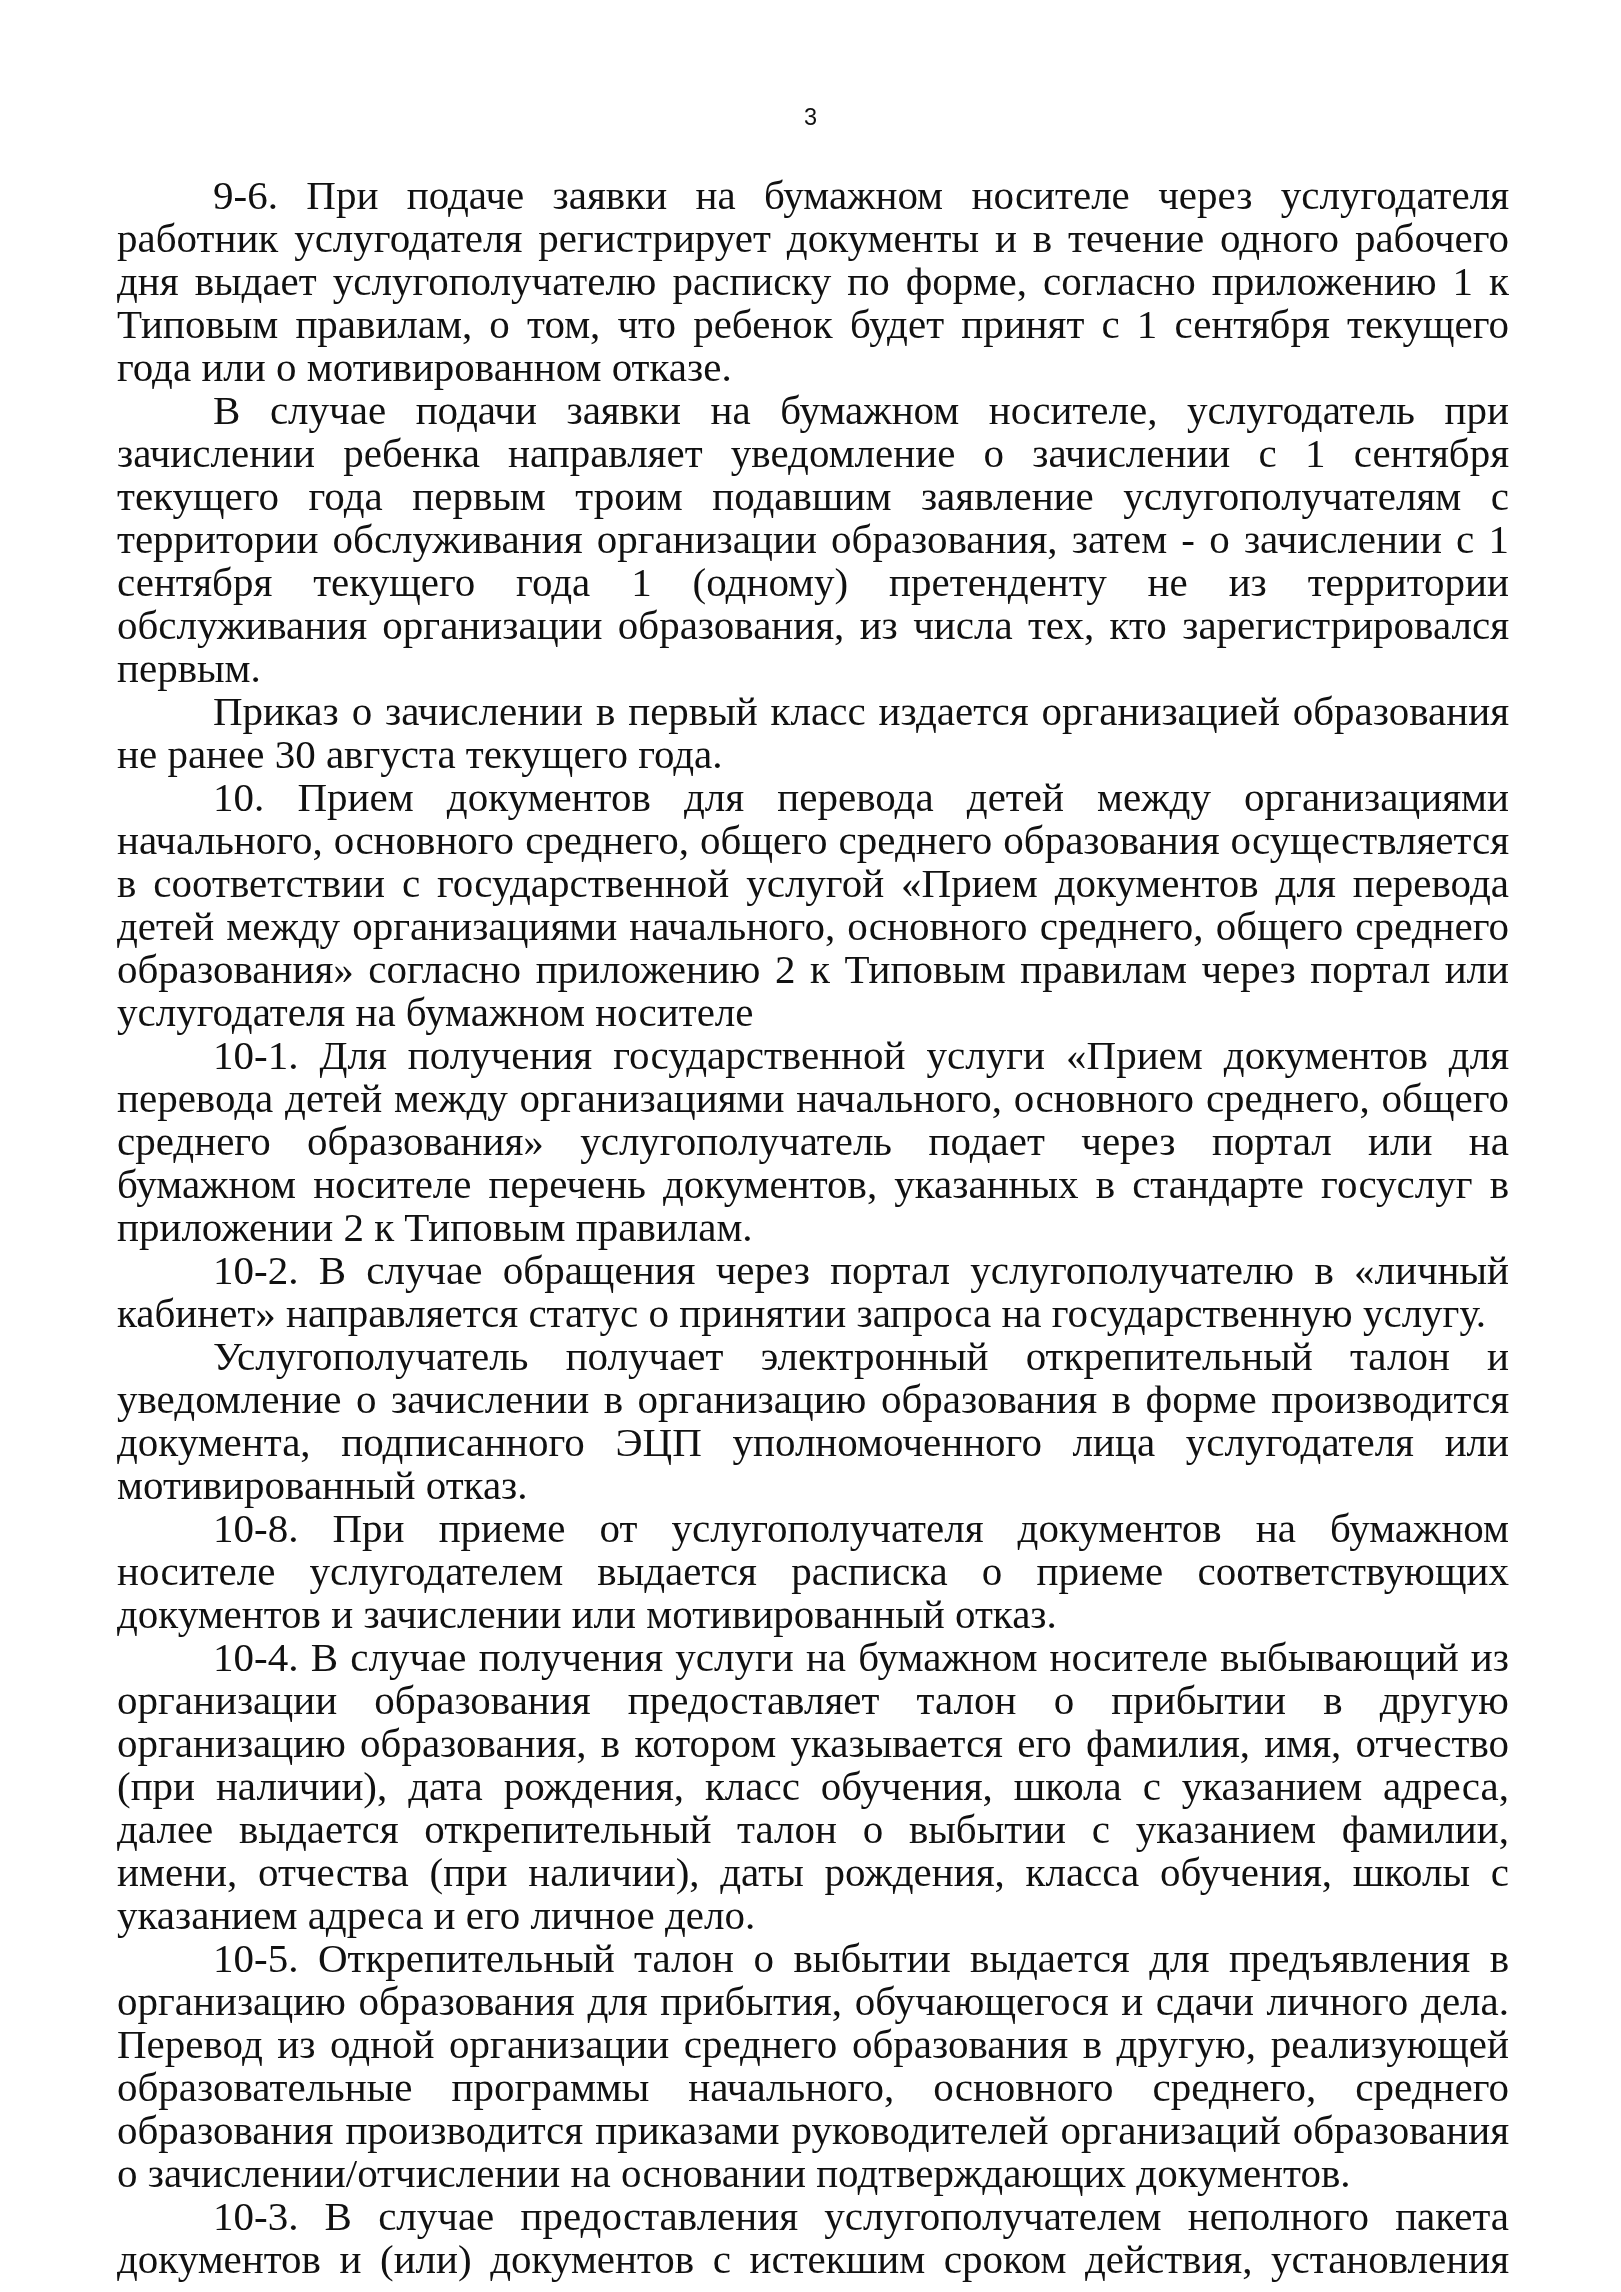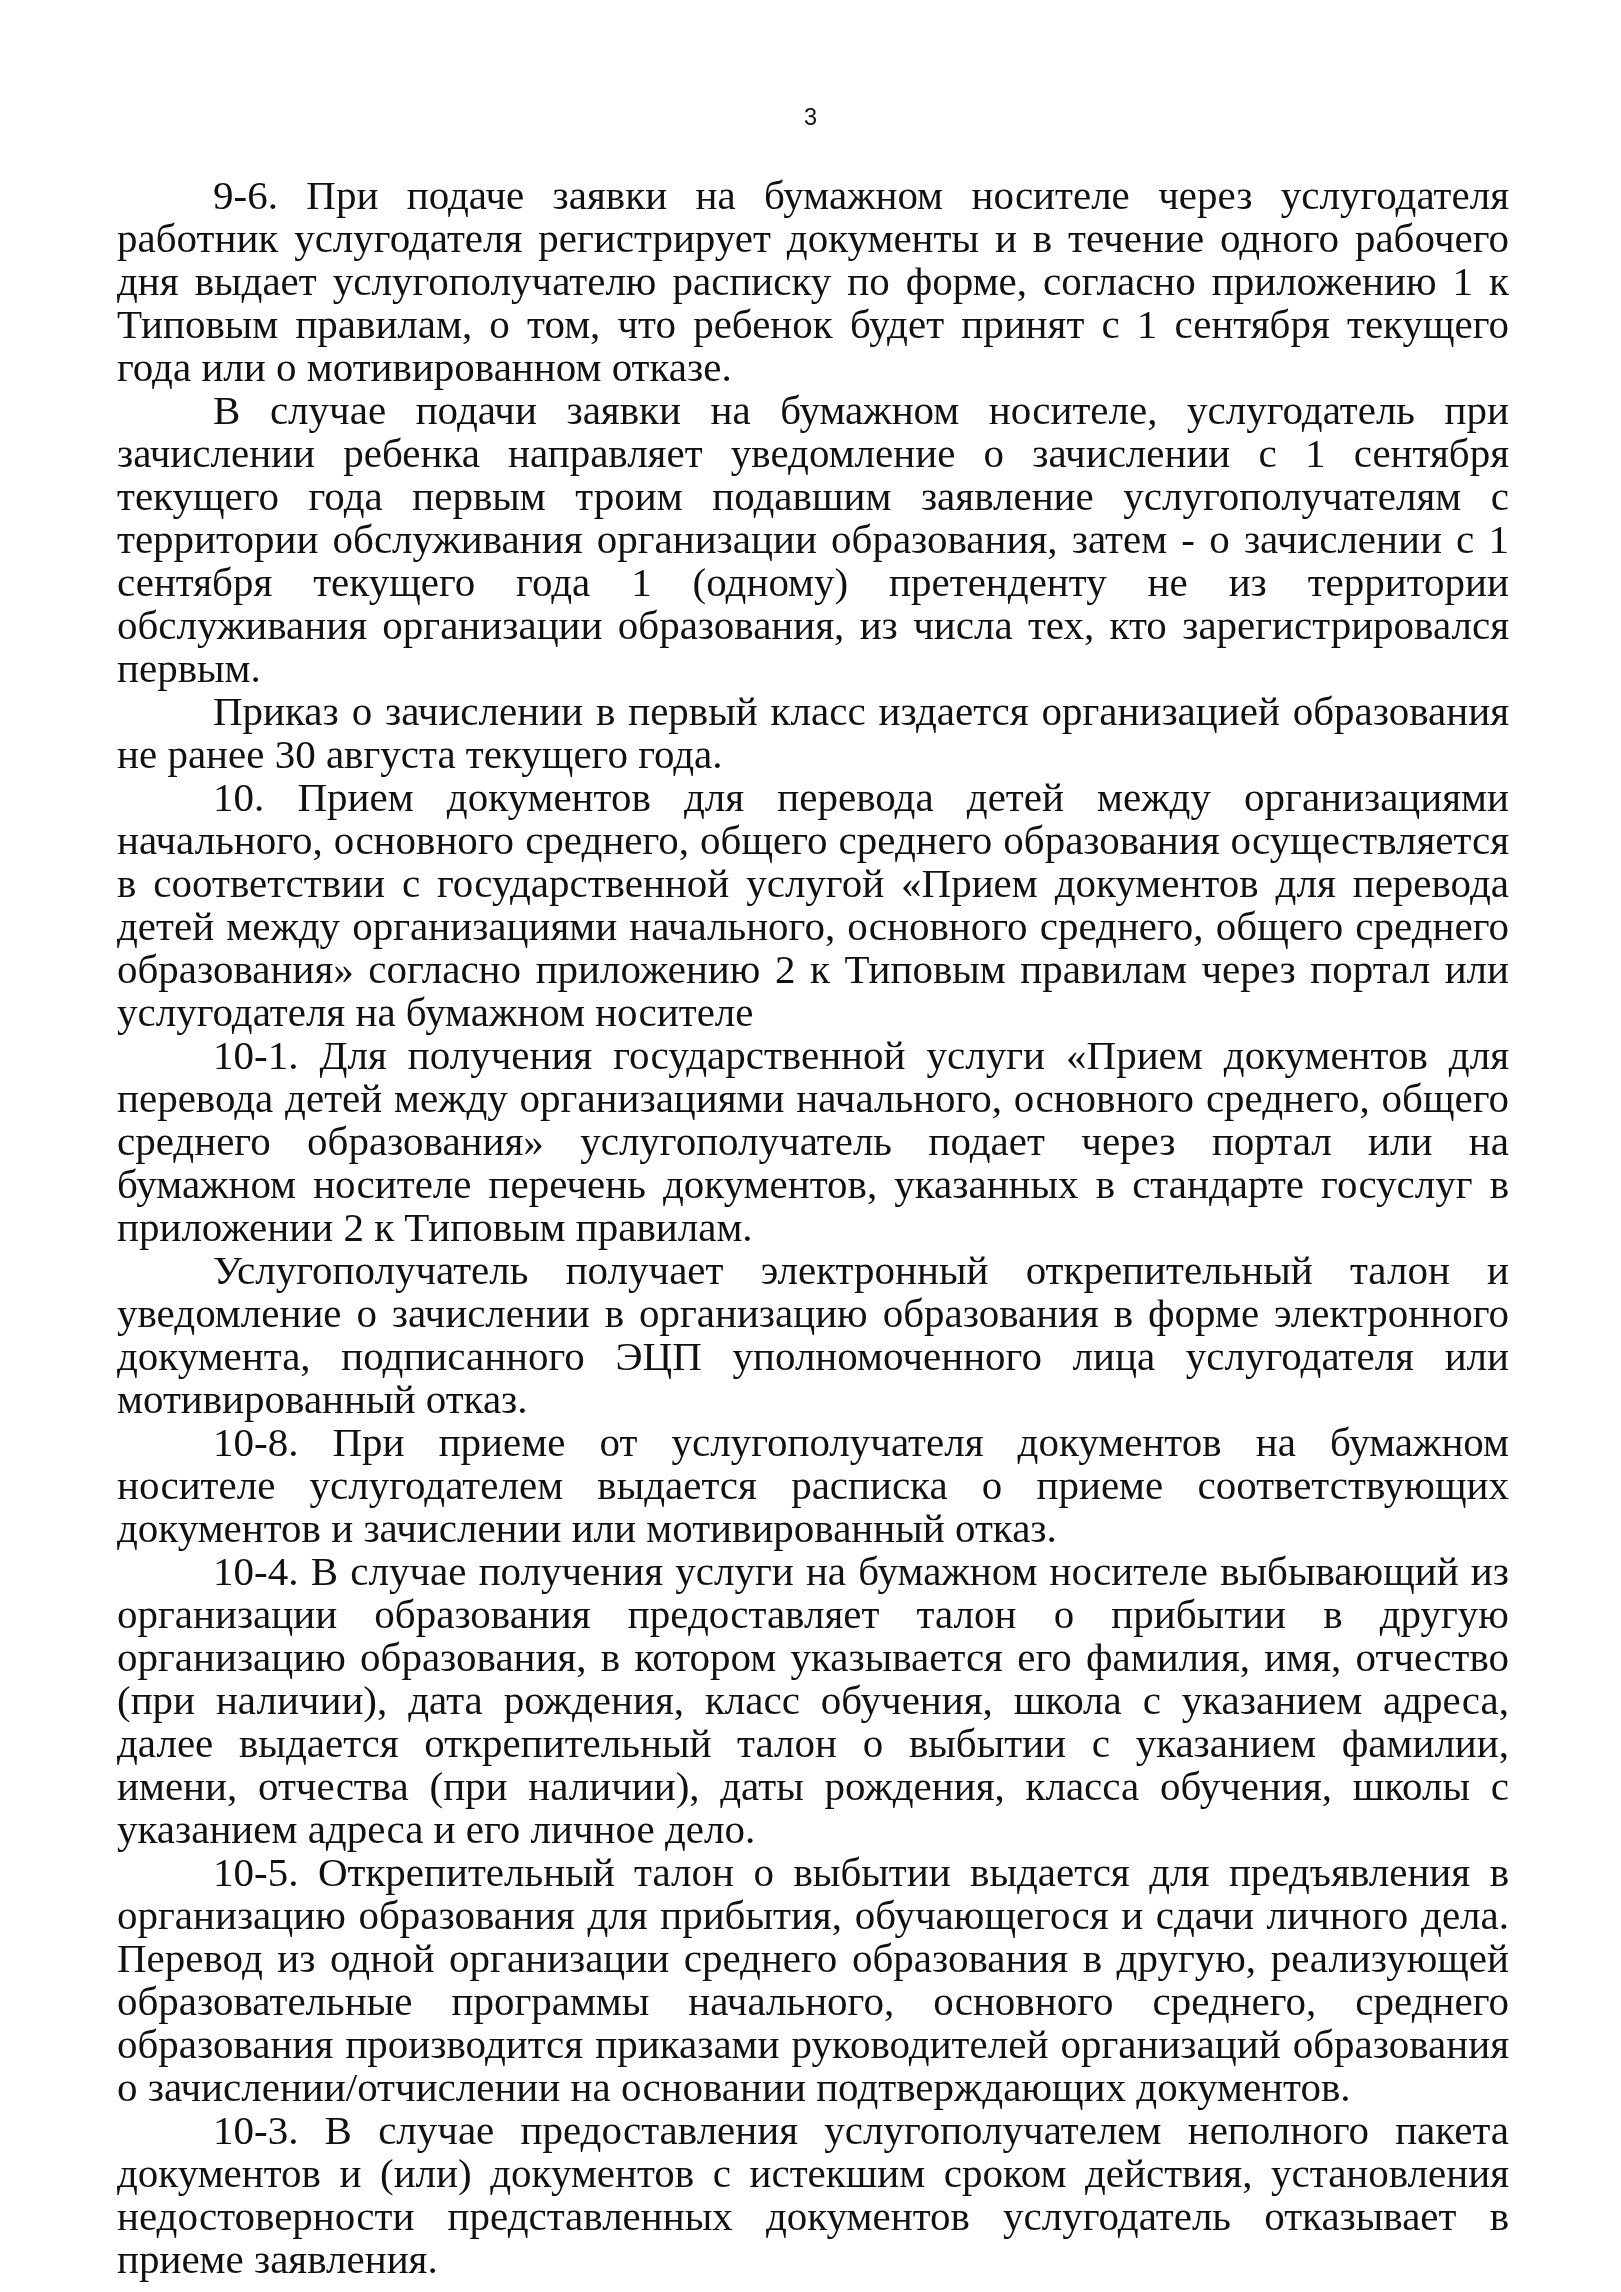--- a/index.html
+++ b/index.html
@@ -44,19 +44,20 @@
 <body>
 
 <div class="page-number">3</div>
 
 <div class="content">
   <p class="para">9-6. При подаче заявки на бумажном носителе через услугодателя работник услугодателя регистрирует документы и в течение одного рабочего дня выдает услугополучателю расписку по форме, согласно приложению 1 к Типовым правилам, о том, что ребенок будет принят с 1 сентября текущего года или о мотивированном отказе.</p>
   <p class="para">В случае подачи заявки на бумажном носителе, услугодатель при зачислении ребенка направляет уведомление о зачислении с 1 сентября текущего года первым троим подавшим заявление услугополучателям с территории обслуживания организации образования, затем - о зачислении с 1 сентября текущего года 1 (одному) претенденту не из территории обслуживания организации образования, из числа тех, кто зарегистрировался первым.</p>
   <p class="para">Приказ о зачислении в первый класс издается организацией образования не ранее 30 августа текущего года.</p>
   <p class="para">10. Прием документов для перевода детей между организациями начального, основного среднего, общего среднего образования осуществляется в соответствии с государственной услугой «Прием документов для перевода детей между организациями начального, основного среднего, общего среднего образования» согласно приложению 2 к Типовым правилам через портал или услугодателя на бумажном носителе</p>
   <p class="para">10-1. Для получения государственной услуги «Прием документов для перевода детей между организациями начального, основного среднего, общего среднего образования» услугополучатель подает через портал или на бумажном носителе перечень документов, указанных в стандарте госуслуг в приложении 2 к Типовым правилам.</p>
-  <p class="para">Услугополучатель получает электронный открепительный талон и уведомление о зачислении в организацию образования в форме электронного документа, подписанного ЭЦП уполномоченного лица услугодателя или мотивированный отказ.</p>
+  <p class="para">10-2. В случае обращения через портал услугополучателю в «личный кабинет» направляется статус о принятии запроса на государственную услугу.</p>
+  <p class="para">Услугополучатель получает электронный открепительный талон и уведомление о зачислении в организацию образования в форме производится документа, подписанного ЭЦП уполномоченного лица услугодателя или мотивированный отказ.</p>
   <p class="para">10-8. При приеме от услугополучателя документов на бумажном носителе услугодателем выдается расписка о приеме соответствующих документов и зачислении или мотивированный отказ.</p>
   <p class="para">10-4. В случае получения услуги на бумажном носителе выбывающий из организации образования предоставляет талон о прибытии в другую организацию образования, в котором указывается его фамилия, имя, отчество (при наличии), дата рождения, класс обучения, школа с указанием адреса, далее выдается открепительный талон о выбытии с указанием фамилии, имени, отчества (при наличии), даты рождения, класса обучения, школы с указанием адреса и его личное дело.</p>
   <p class="para">10-5. Открепительный талон о выбытии выдается для предъявления в организацию образования для прибытия, обучающегося и сдачи личного дела. Перевод из одной организации среднего образования в другую, реализующей образовательные программы начального, основного среднего, среднего образования производится приказами руководителей организаций образования о зачислении/отчислении на основании подтверждающих документов.</p>
   <p class="para">10-3. В случае предоставления услугополучателем неполного пакета документов и (или) документов с истекшим сроком действия, установления недостоверности представленных документов услугодатель отказывает в приеме заявления.</p>
 </div>
 
 
 </body></html>

